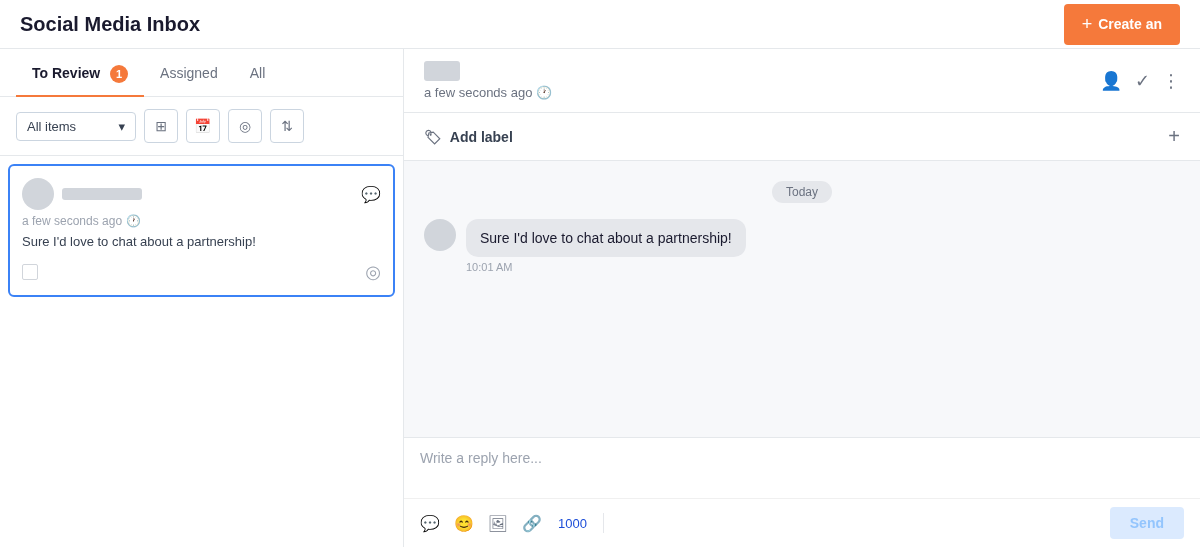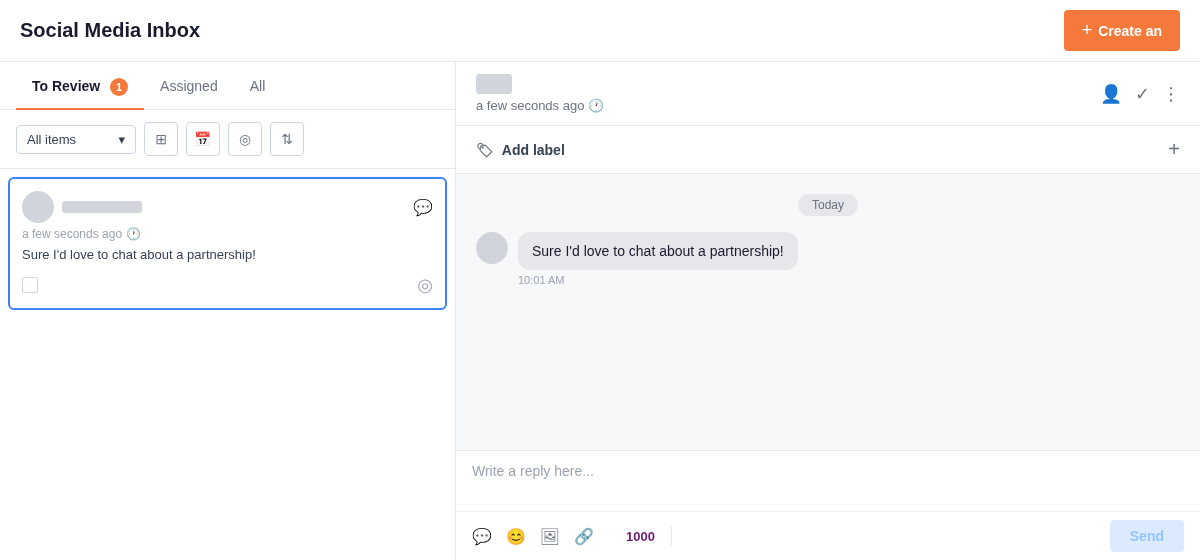--- a/index.html
+++ b/index.html
@@ -1,35 +1,35 @@
 <!DOCTYPE html>
 <html><head>
   <meta charset="utf-8">
   <style>
     * { box-sizing: border-box; margin: 0; padding: 0; }
     body { font-family: -apple-system, BlinkMacSystemFont, 'Segoe UI', Helvetica, Arial, sans-serif; background: #fff; width: 1200px; height: 560px; overflow: hidden; }
 
     
     .header {
       display: flex; align-items: center; justify-content: space-between;
-      padding: 0 20px; height: 62px; border-bottom: 1px solid #e5e8eb;
+      padding: 0 20px; height: 49px; border-bottom: 1px solid #e5e8eb;
     }
     .header-title { font-size: 20px; font-weight: 700; color: #1a1a2e; }
     .create-btn {
       background: #f5793b; color: #fff; border: none; border-radius: 4px;
       padding: 10px 18px; font-size: 14px; font-weight: 600; cursor: pointer;
       display: flex; align-items: center; gap: 6px;
     }
     .create-btn .plus { font-size: 18px; font-weight: 300; }
 
     
     .main-layout { display: flex; height: 498px; }
 
     
-    .left-panel { width: 456px; border-right: 1px solid #e5e8eb; display: flex; flex-direction: column; }
+    .left-panel { width: 404px; border-right: 1px solid #e5e8eb; display: flex; flex-direction: column; }
 
     
     .tabs { display: flex; border-bottom: 1px solid #e5e8eb; padding: 0 16px; }
     .tab {
       padding: 16px 16px 12px; font-size: 14px; color: #6b7280; cursor: pointer;
       border-bottom: 2px solid transparent; margin-bottom: -1px;
     }
     .tab.active { color: #1a1a2e; border-bottom-color: #f5793b; font-weight: 600; }
     .tab-badge {
       display: inline-flex; align-items: center; justify-content: center;
@@ -106,21 +106,21 @@
     .msg-time { font-size: 11px; color: #9ca3af; margin-top: 4px; }
 
     
     .reply-area { border-top: 1px solid #e5e8eb; background: #fff; padding: 0; }
     .reply-tabs { display: flex; gap: 0; padding: 0 16px; border-bottom: 1px solid #e5e8eb; }
     .reply-tab { padding: 12px 16px 10px; font-size: 14px; color: #6b7280; cursor: pointer; border-bottom: 2px solid transparent; margin-bottom: -1px; }
     .reply-tab.active { color: #1a1a2e; border-bottom-color: #f5793b; font-weight: 600; }
     .reply-input { padding: 12px 16px; font-size: 14px; color: #9ca3af; min-height: 60px; }
     .reply-footer { display: flex; align-items: center; padding: 8px 16px; gap: 12px; border-top: 1px solid #f0f0f0; }
     .reply-footer-icons { display: flex; align-items: center; gap: 14px; color: #6b7280; font-size: 16px; }
-    .char-count { color: #701a75; font-size: 13px; font-weight: 700; margin-left: 20px; }
+    .char-count { color: #1d4ed8; font-size: 13px; font-weight: 400; margin-left: 4px; }
     .divider-v { width: 1px; height: 20px; background: #e5e7eb; margin: 0 4px; }
     .send-btn {
       margin-left: auto; background: #dbeafe; color: #93c5fd; border: none;
       border-radius: 4px; padding: 8px 20px; font-size: 14px; font-weight: 600; cursor: pointer;
     }
   </style>
 </head>
 <body>
 
 <div class="header">

